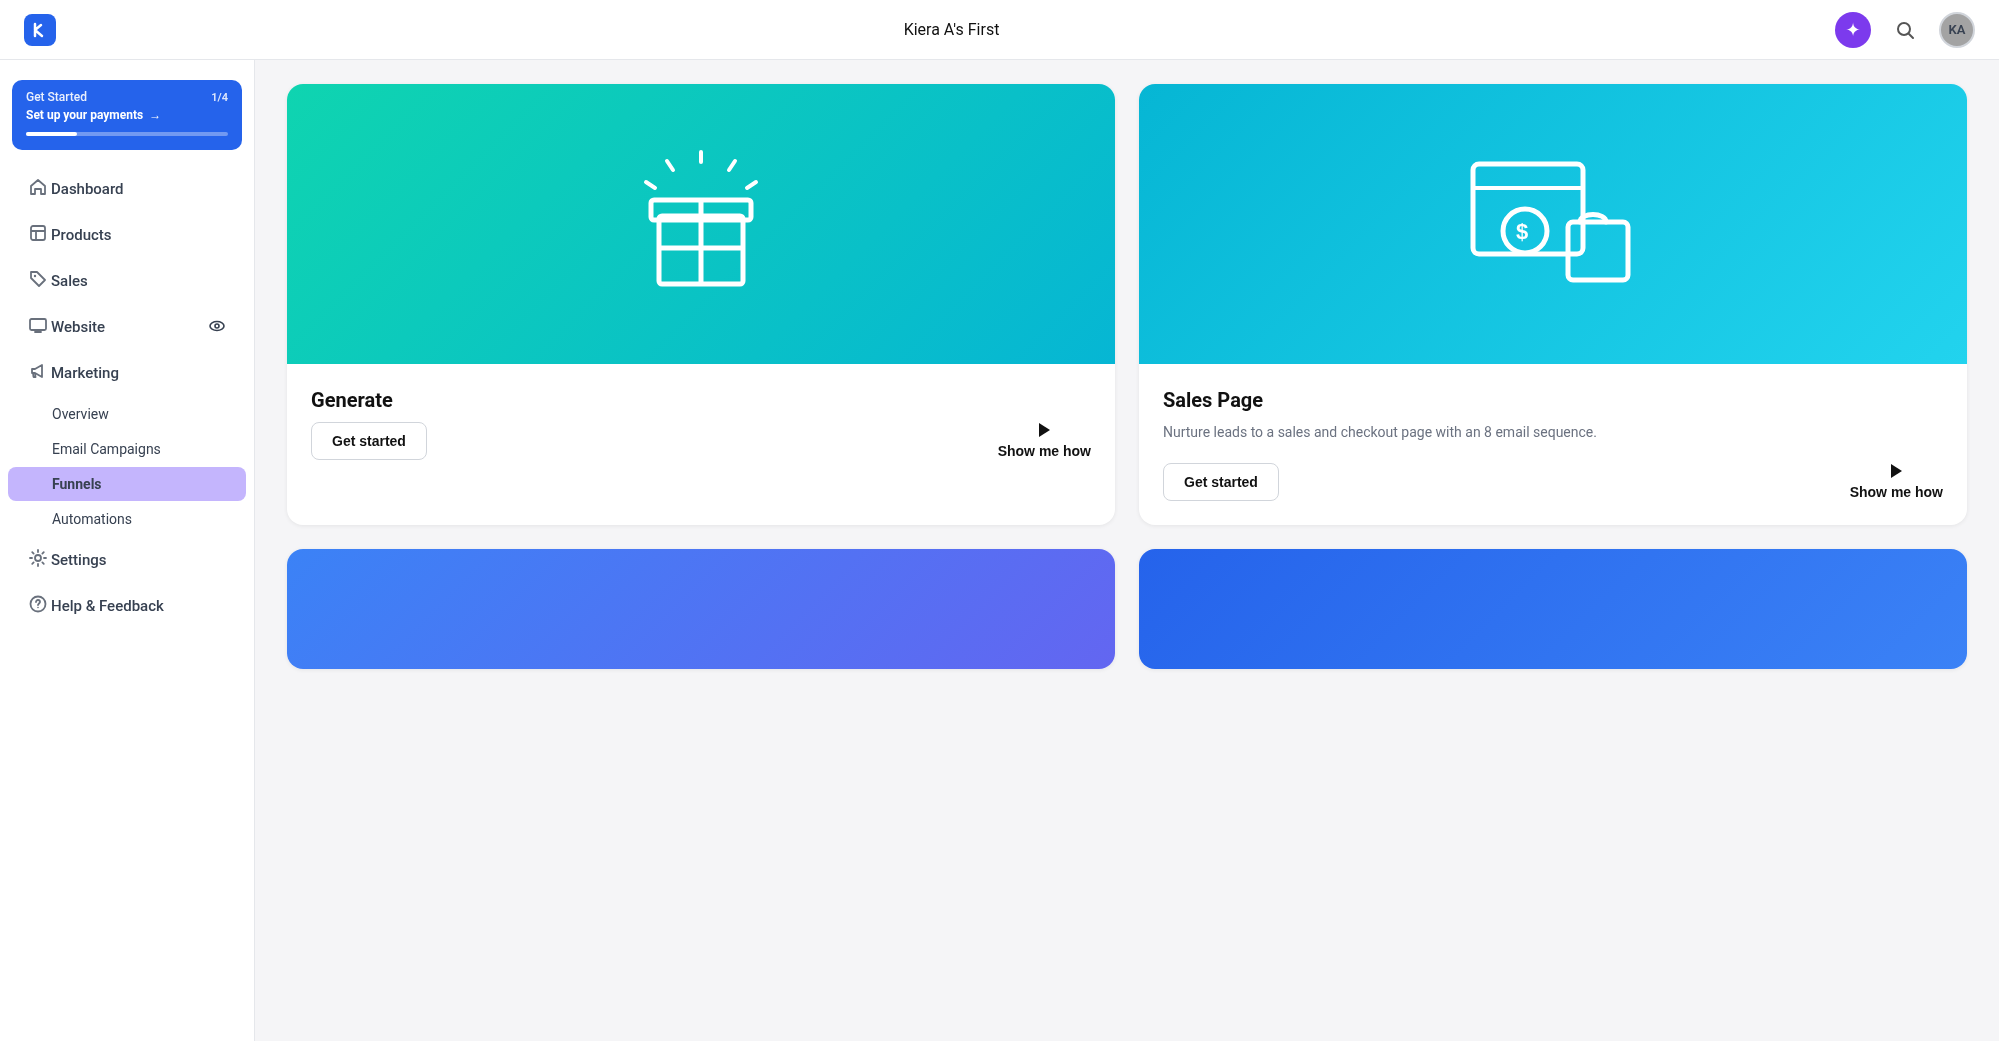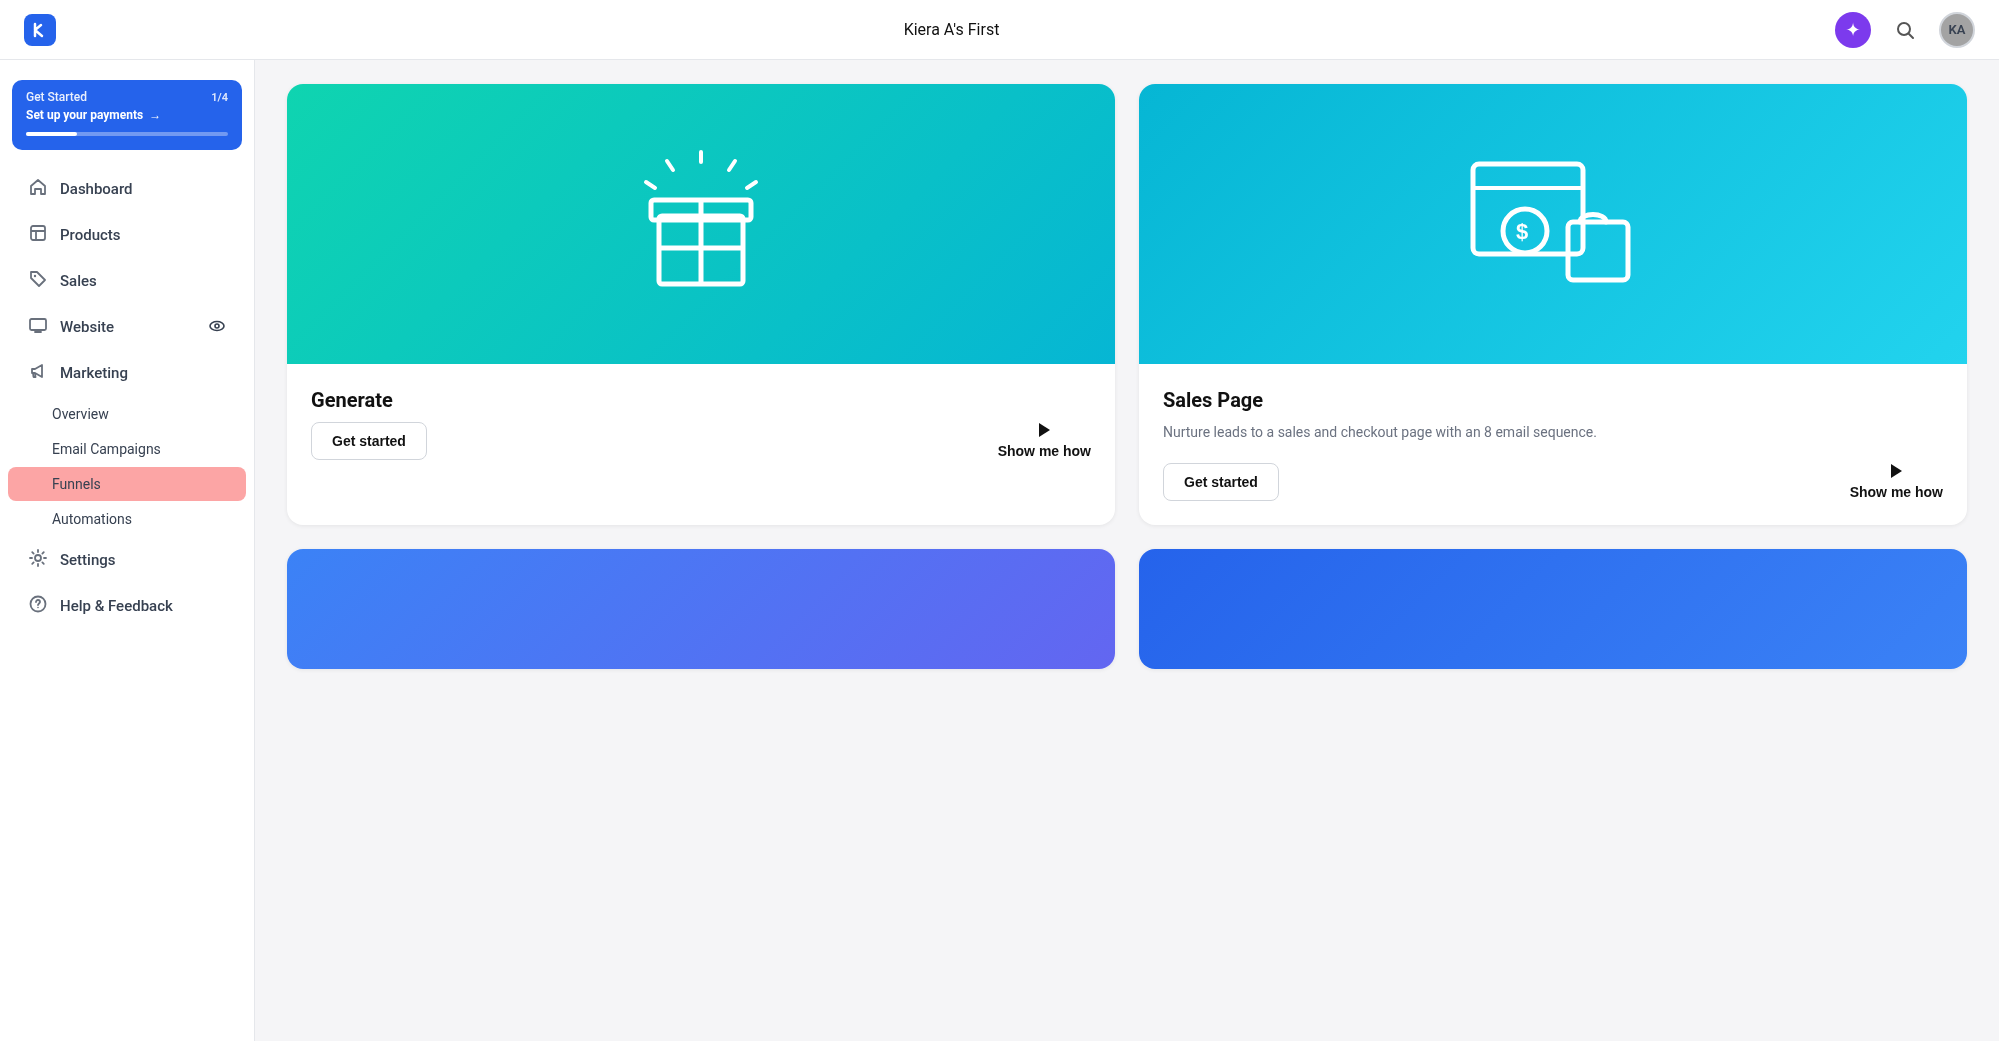--- a/index.html
+++ b/index.html
@@ -67,37 +67,37 @@
       margin-bottom: 10px;
     }
     .sidebar-cta-progress {
       height: 4px; background: rgba(255,255,255,0.35); border-radius: 2px;
     }
     .sidebar-cta-progress-inner {
       height: 100%; background: #fff; border-radius: 2px; width: 25%;
     }
 
     .sidebar-nav-item {
-      display: flex; align-items: center; gap: 12px;
+      display: flex; align-items: center; gap: 3px;
       padding: 10px 20px; cursor: pointer; color: #374151;
       font-size: 15px; font-weight: 500; border-radius: 8px; margin: 1px 8px;
       transition: background 0.15s;
     }
     .sidebar-nav-item .nav-icon { font-size: 18px; opacity: 0.75; }
     .sidebar-nav-item .nav-label { flex: 1; }
     .sidebar-nav-item .nav-badge { font-size: 13px; }
 
     .sidebar-sub-items { margin-left: 0; }
     .sidebar-sub-item {
       display: flex; align-items: flex-end;
       padding: 9px 20px 9px 44px; cursor: pointer; color: #374151;
       font-size: 14px; font-weight: 400; border-radius: 8px; margin: 1px 8px;
       transition: background 0.15s;
     }
-    .sidebar-sub-item.active { background: #fca5a5; font-weight: 400; }
+    .sidebar-sub-item.active { background: #c4b5fd; font-weight: 700; }
 
     
     .main-content {
       flex: 1; overflow-y: auto; padding: 24px 32px;
       background: #f5f5f7;
     }
 
     .cards-grid {
       display: grid; grid-template-columns: 1fr 1fr; gap: 24px;
     }

